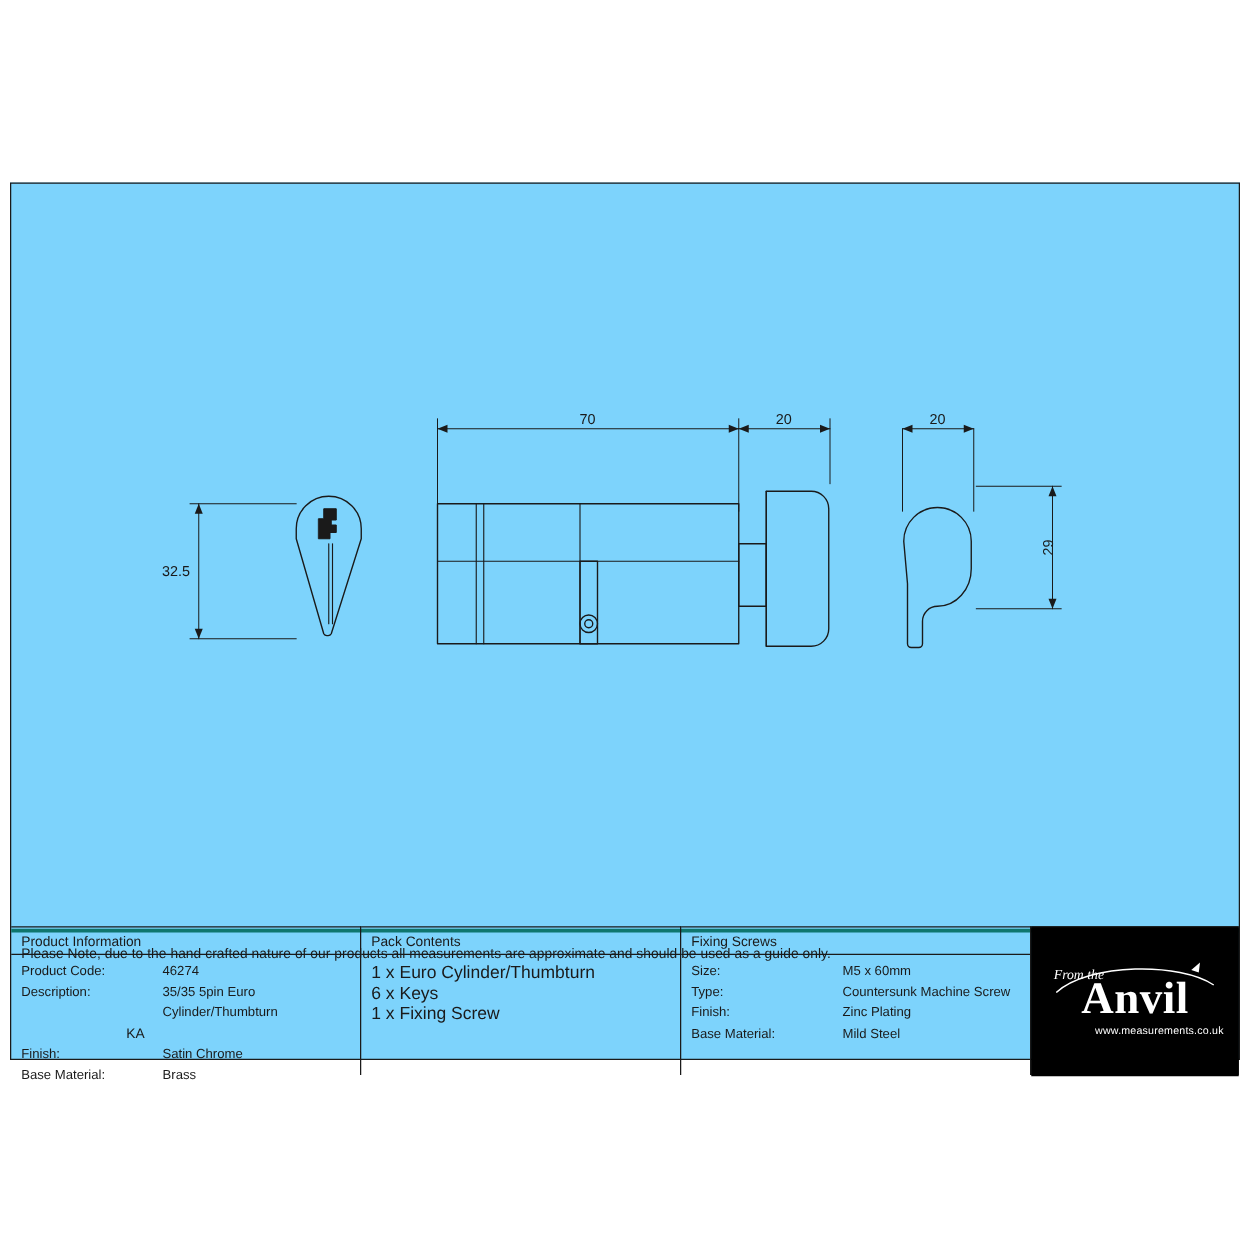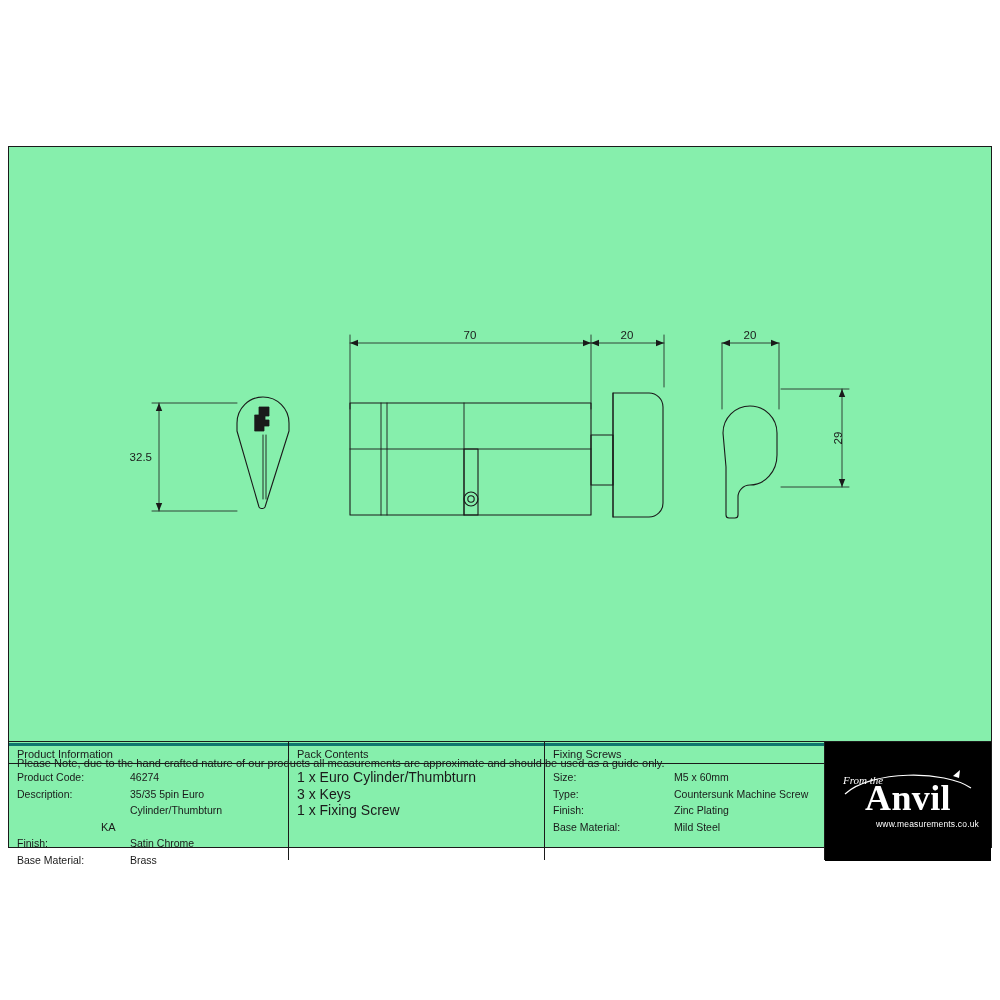--- a/index.html
+++ b/index.html
@@ -13,21 +13,21 @@
     position: relative;
     width: 1000px; height: 1000px;
     background: #ffffff;
   }
   
   .frame {
     position: absolute;
     left: 8px; top: 146px;
     width: 984px; height: 702px;
     border: 1px solid #1a1a1a;
-    background: #86efac;
+    background: #7dd3fc;
   }
   
   .drawing {
     position: absolute;
     left: 0; top: 0;
     width: 982px; height: 556px;
     overflow: hidden;
   }
   
   .note-bar {
@@ -260,21 +260,21 @@
           </div>
         </div>
       </div>
 
       <div class="info-col col-pc">
         <div class="col-head">
           <span class="col-head-inner">Pack Contents</span>
         </div>
         <div class="rows">
           <div class="pc-line">1 x Euro Cylinder/Thumbturn</div>
-          <div class="pc-line">3 x Keys</div>
+          <div class="pc-line">6 x Keys</div>
           <div class="pc-line">1 x Fixing Screw</div>
         </div>
       </div>
 
       <div class="info-col col-fs fs">
         <div class="col-head">
           <span class="col-head-inner">Fixing Screws</span>
         </div>
         <div class="rows">
           <div class="row">

